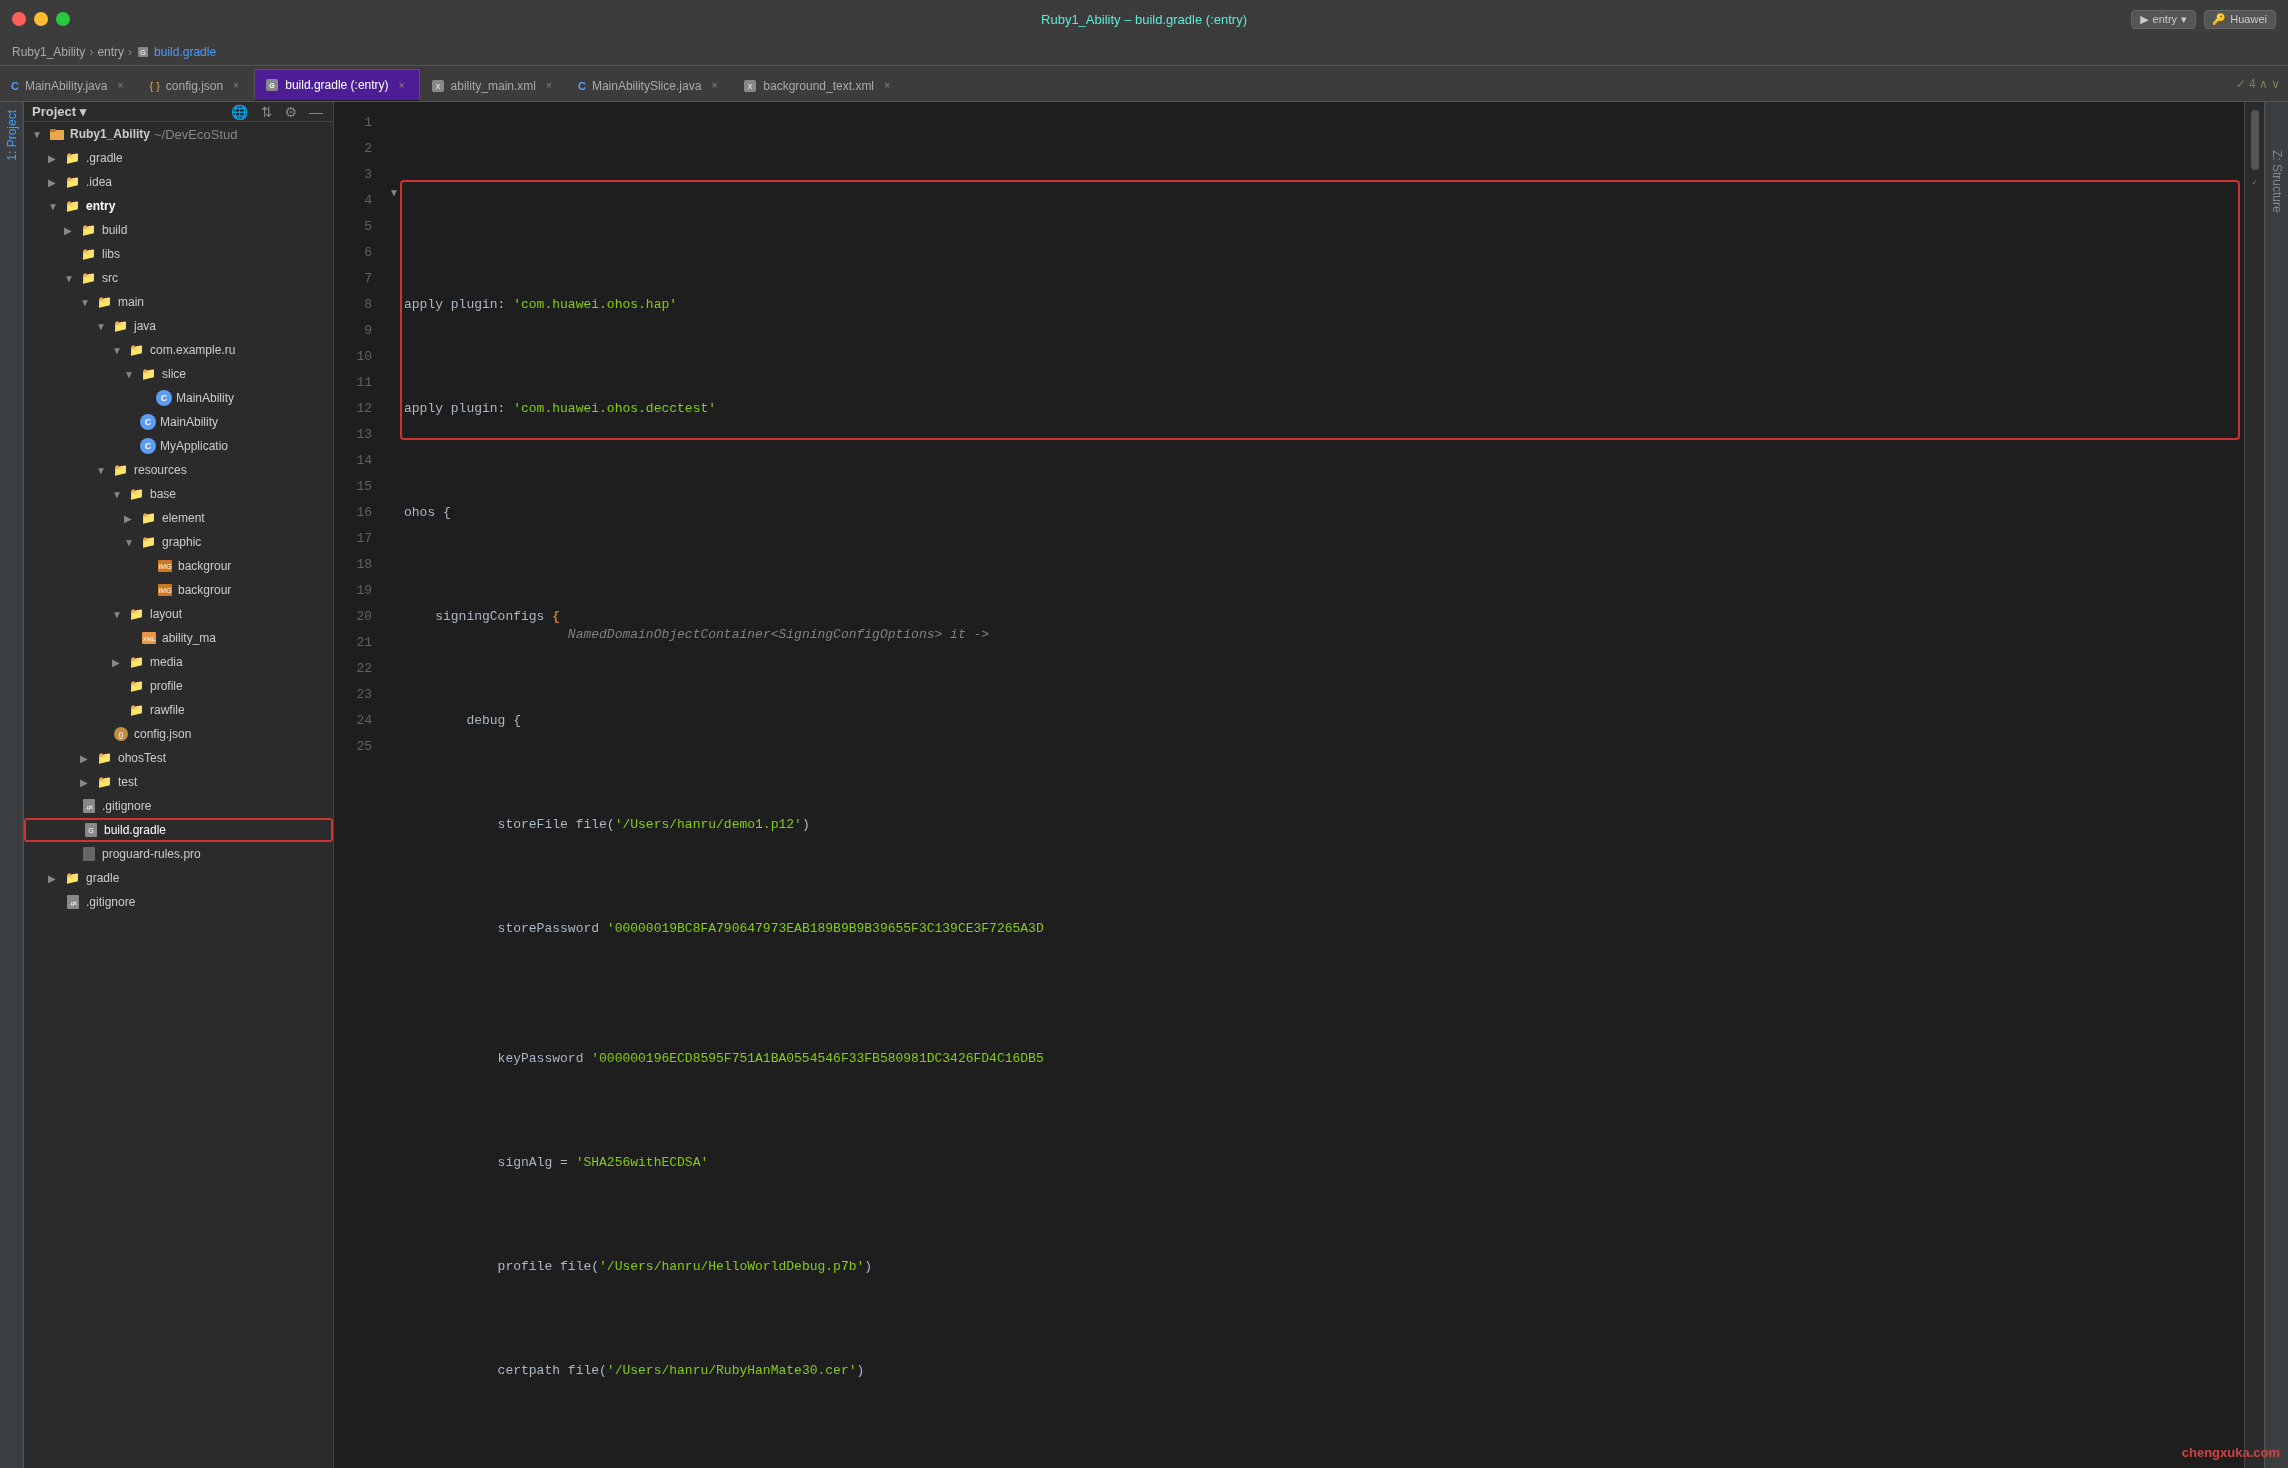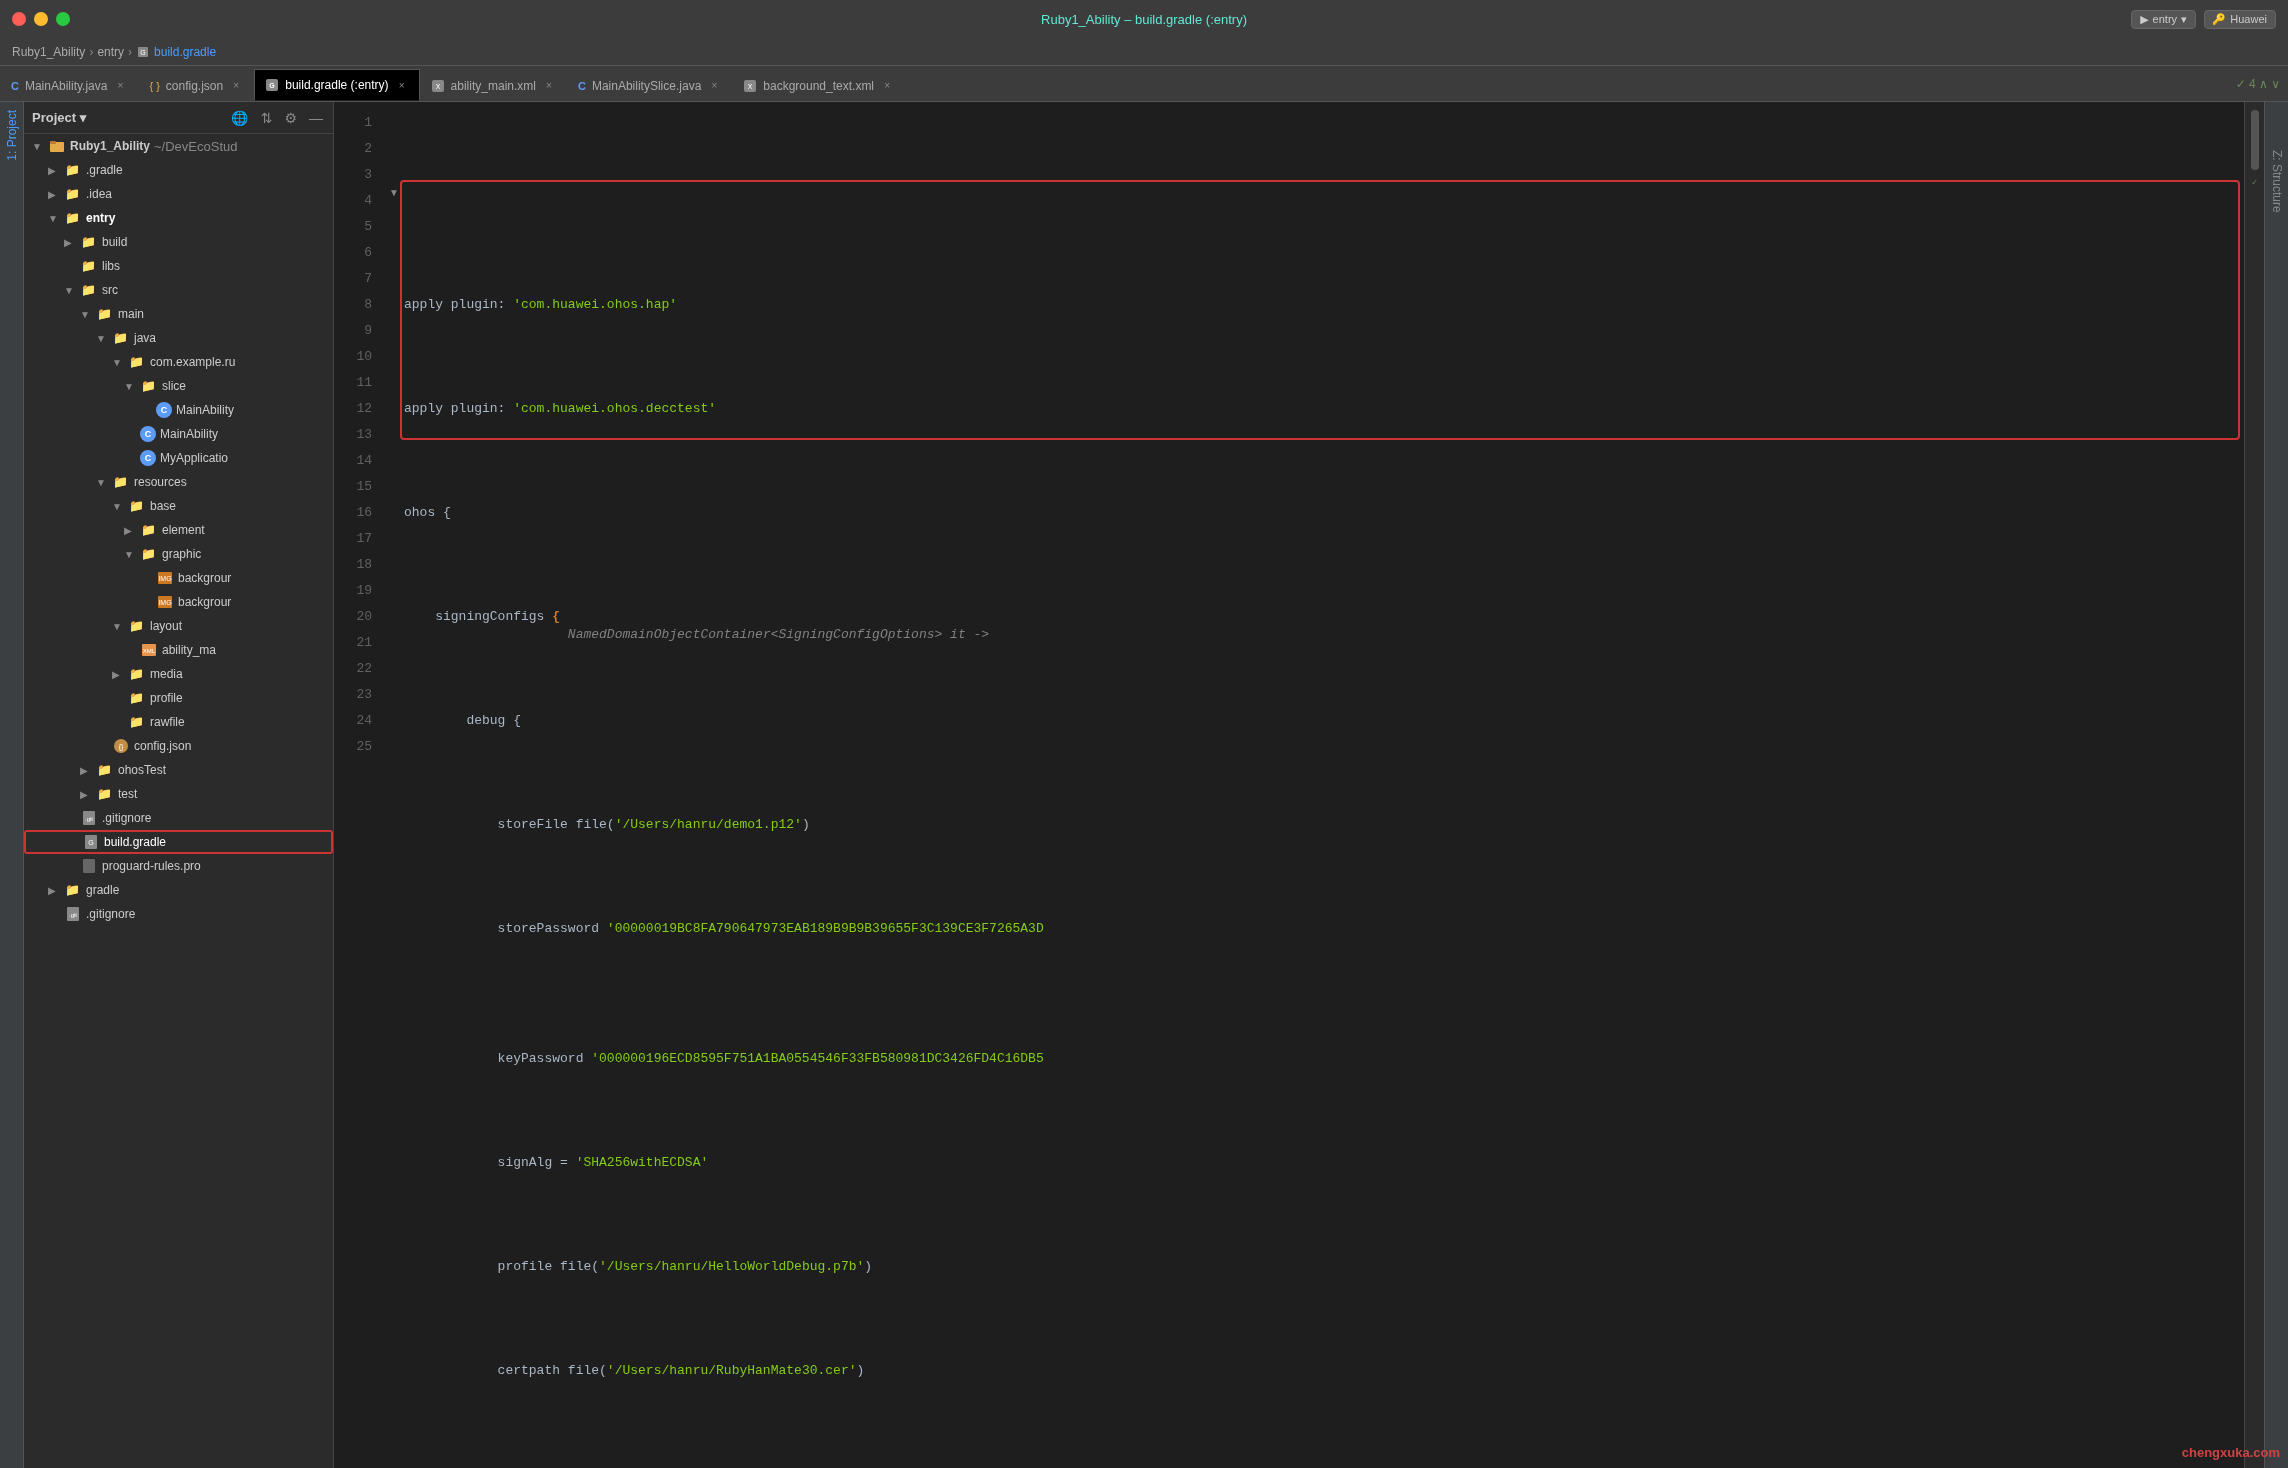--- a/index.html
+++ b/index.html
@@ -91,21 +91,21 @@
       gap: 6px;
       font-size: 12px;
       color: #aaa;
       border: 1px solid transparent;
       border-bottom: none;
       cursor: pointer;
       background: #3c3c3c;
       white-space: nowrap;
     }
     .tab.active {
-      background: #000000;
+      background: #4c1d95;
       color: #ffffff;
       border-color: #555;
       border-bottom: 1px solid #1e1e1e;
     }
     .tab-icon { font-size: 11px; }
     .tab-close {
       width: 14px; height: 14px;
       border-radius: 3px;
       display: flex;
       align-items: center;
@@ -119,21 +119,21 @@
     #sidebar {
       width: 310px;
       min-width: 310px;
       background: #2b2b2b;
       border-right: 1px solid #444;
       display: flex;
       flex-direction: column;
       overflow: hidden;
     }
     #sidebar-header {
-      height: 32px;
+      height: 20px;
       background: #2b2b2b;
       border-bottom: 1px solid #444;
       display: flex;
       align-items: center;
       padding: 0 8px;
       gap: 8px;
     }
     .sidebar-icon-btn {
       color: #888;
       font-size: 14px;

